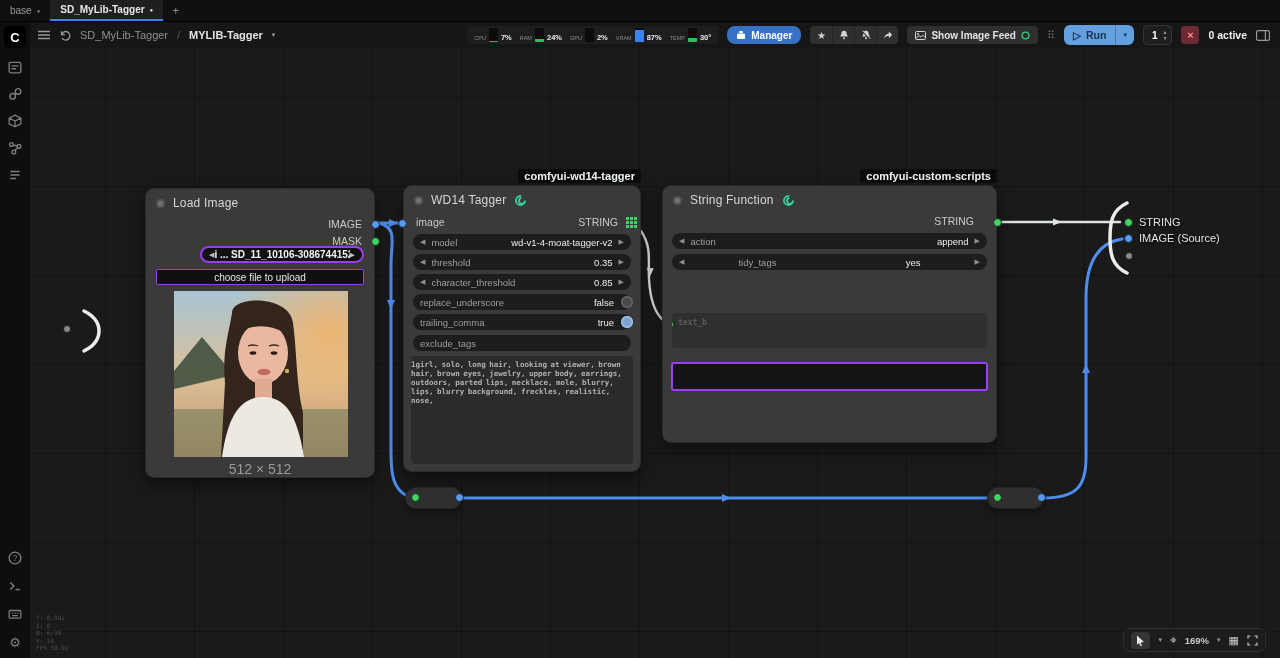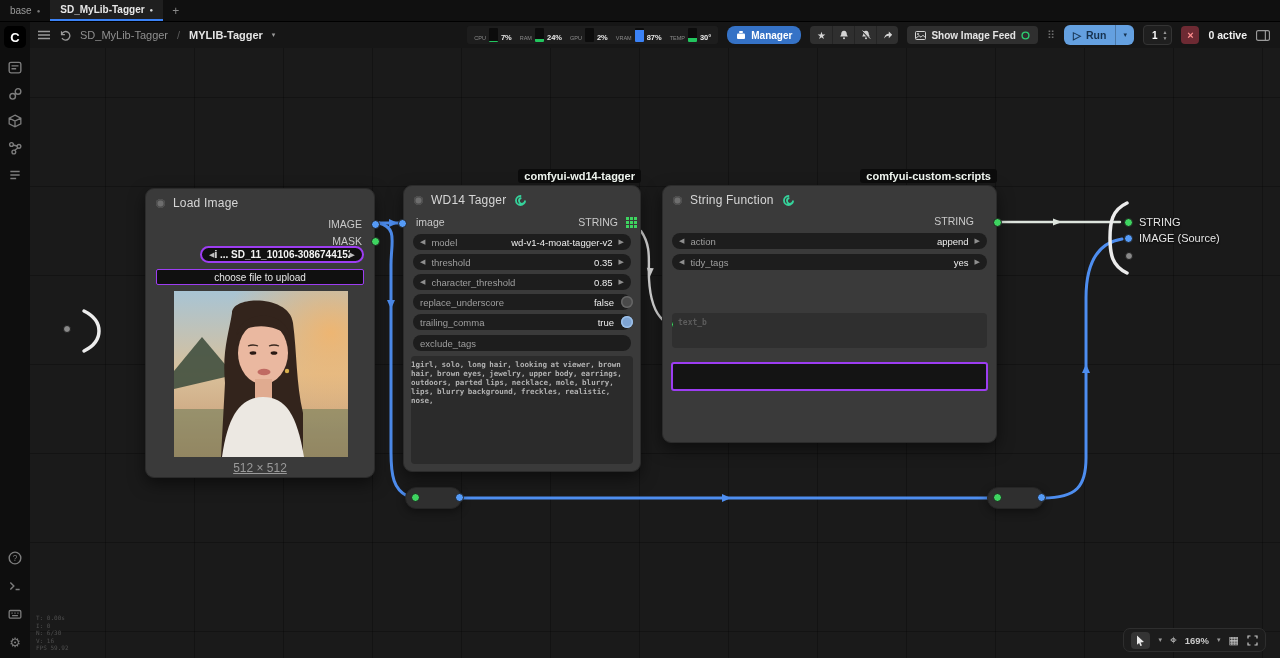--- a/index.html
+++ b/index.html
@@ -102,21 +102,21 @@
   
   .combo-file { position:absolute; left:10px; right:10px; height:17px; background:#101010;
     border:2px solid #9d3df2; border-radius:10px; display:flex; align-items:center; padding:0 7px; cursor:pointer; }
   .combo-file .warr { font-size:7px; color:#bdbdbd; }
   .combo-file .fname { flex:1; text-align:center; font-size:10px; font-weight:bold; color:#f2f2f2;
     white-space:nowrap; overflow:hidden; }
   .upload-btn { position:absolute; left:10px; right:10px; height:16px; background:#101010;
     border:1.5px solid #9d3df2; border-radius:2px; display:flex; align-items:center; justify-content:center;
     font-size:10px; color:#e6e6e6; cursor:pointer; }
   .preview-wrap { position:absolute; cursor:default; }
-  .size-caption { position:absolute; left:0; right:0; text-align:center; font-size:12px; color:#9a9a9a;text-decoration:underline; }
+  .size-caption { position:absolute; left:0; right:0; text-align:center; font-size:14px; color:#9a9a9a; }
 
   
   .reroute { position:absolute; width:57px; height:22px; background:#2f2f2f; border:1px solid #252525;
     border-radius:11px; box-shadow:0 3px 8px rgba(0,0,0,.4); z-index:3; cursor:move; }
 
   
   .io-label { position:absolute; font-size:11px; color:#e6e6e6; text-shadow:0 1px 2px #000; z-index:4; }
 
   
   .zoomctl { position:absolute; right:14px; bottom:6px; height:24px; background:rgba(28,28,28,.95);
@@ -482,21 +482,21 @@
     </div>
     <span class="slot-label lbl-r" style="right:22px; top:29px;">STRING</span>
     <span class="slot-dot dot-green" style="right:-6px; top:32px;"></span>
 
     <div class="pill" style="top:47px;">
       <span class="warr">◀</span>
       <span class="wlabel">action</span>
       <span class="wval">append</span>
       <span class="warr">▶</span>
     </div>
-    <div class="pill" style="top:68px;">
+    <div class="pill" style="top:68px;gap:48px;">
       <span class="warr">◀</span>
       <span class="wlabel">tidy_tags</span>
       <span class="wval">yes</span>
       <span class="warr">▶</span>
     </div>
 
 
     <div class="txtarea" style="left:9px; right:9px; top:127px; height:35px; background:#2f2f2f;">
       <span class="slot-dot dot-green" style="left:-7px; top:7px;"></span>
       <div class="ph mono">text_b</div>

